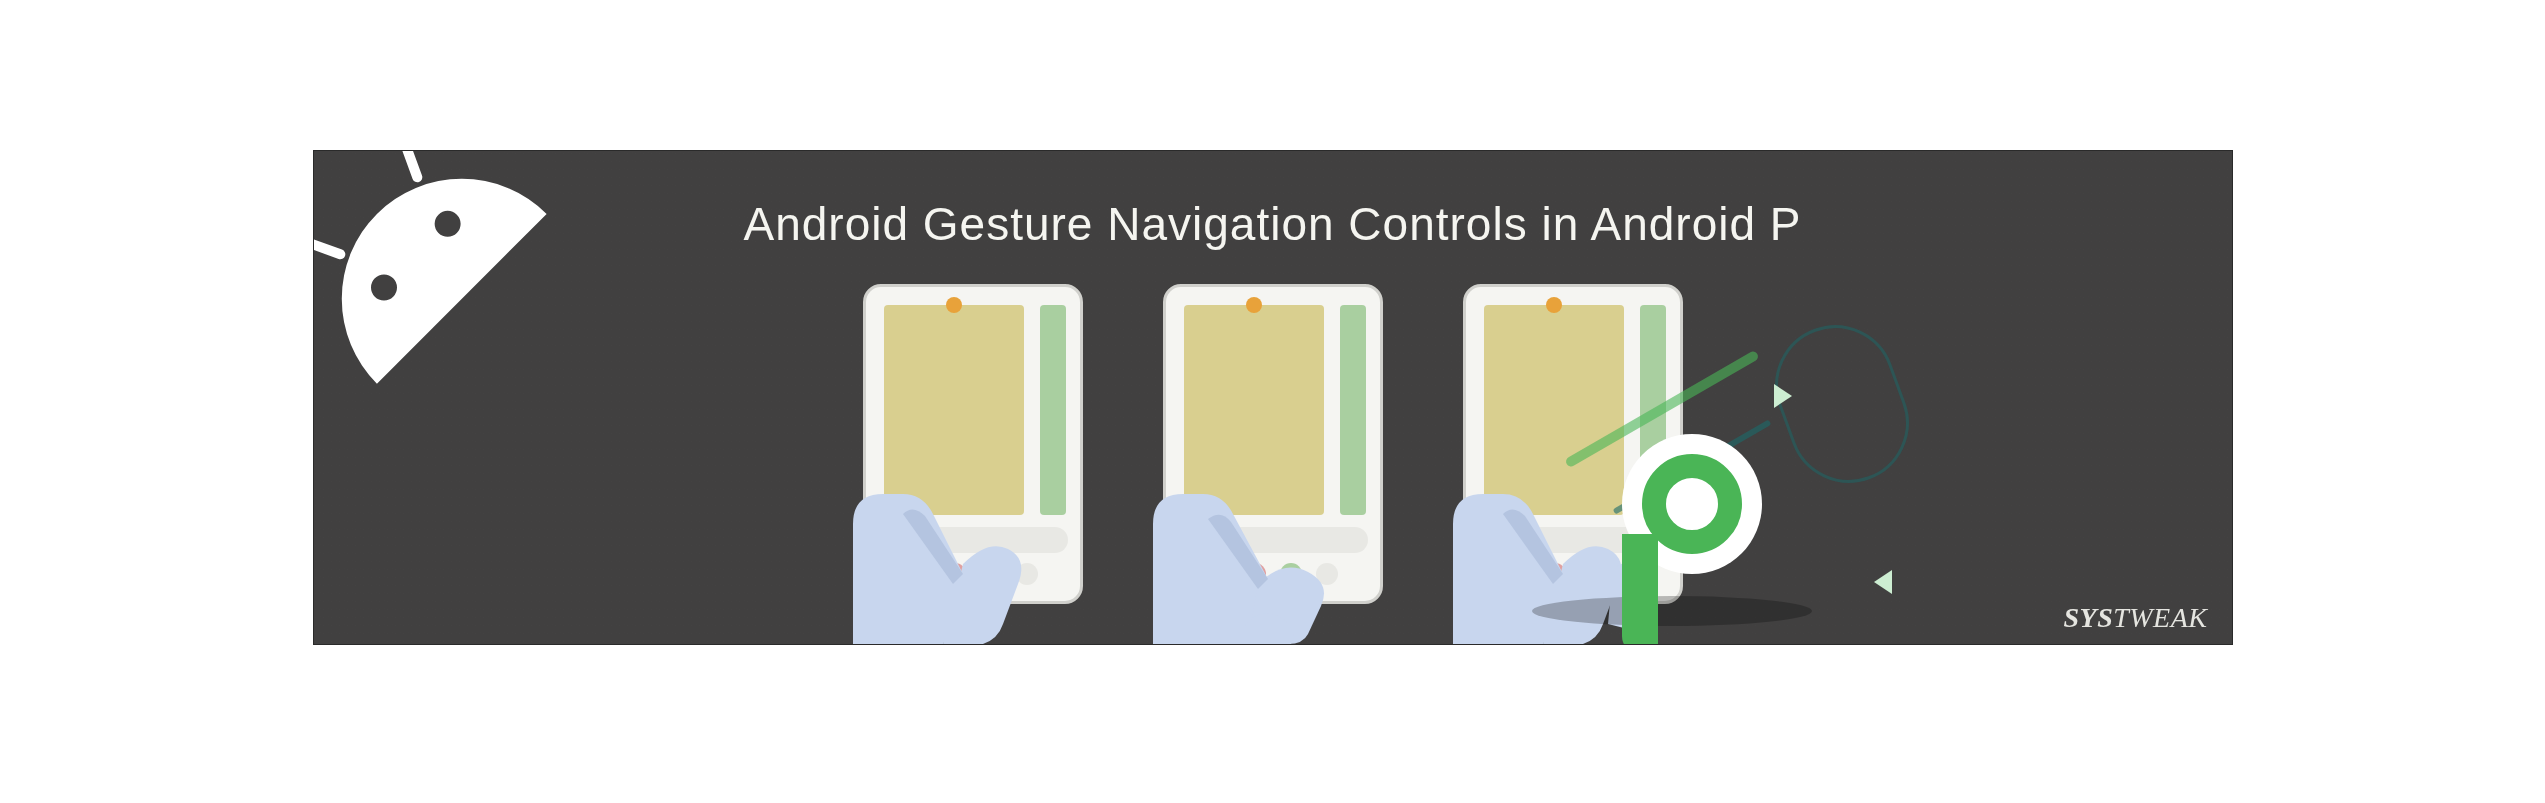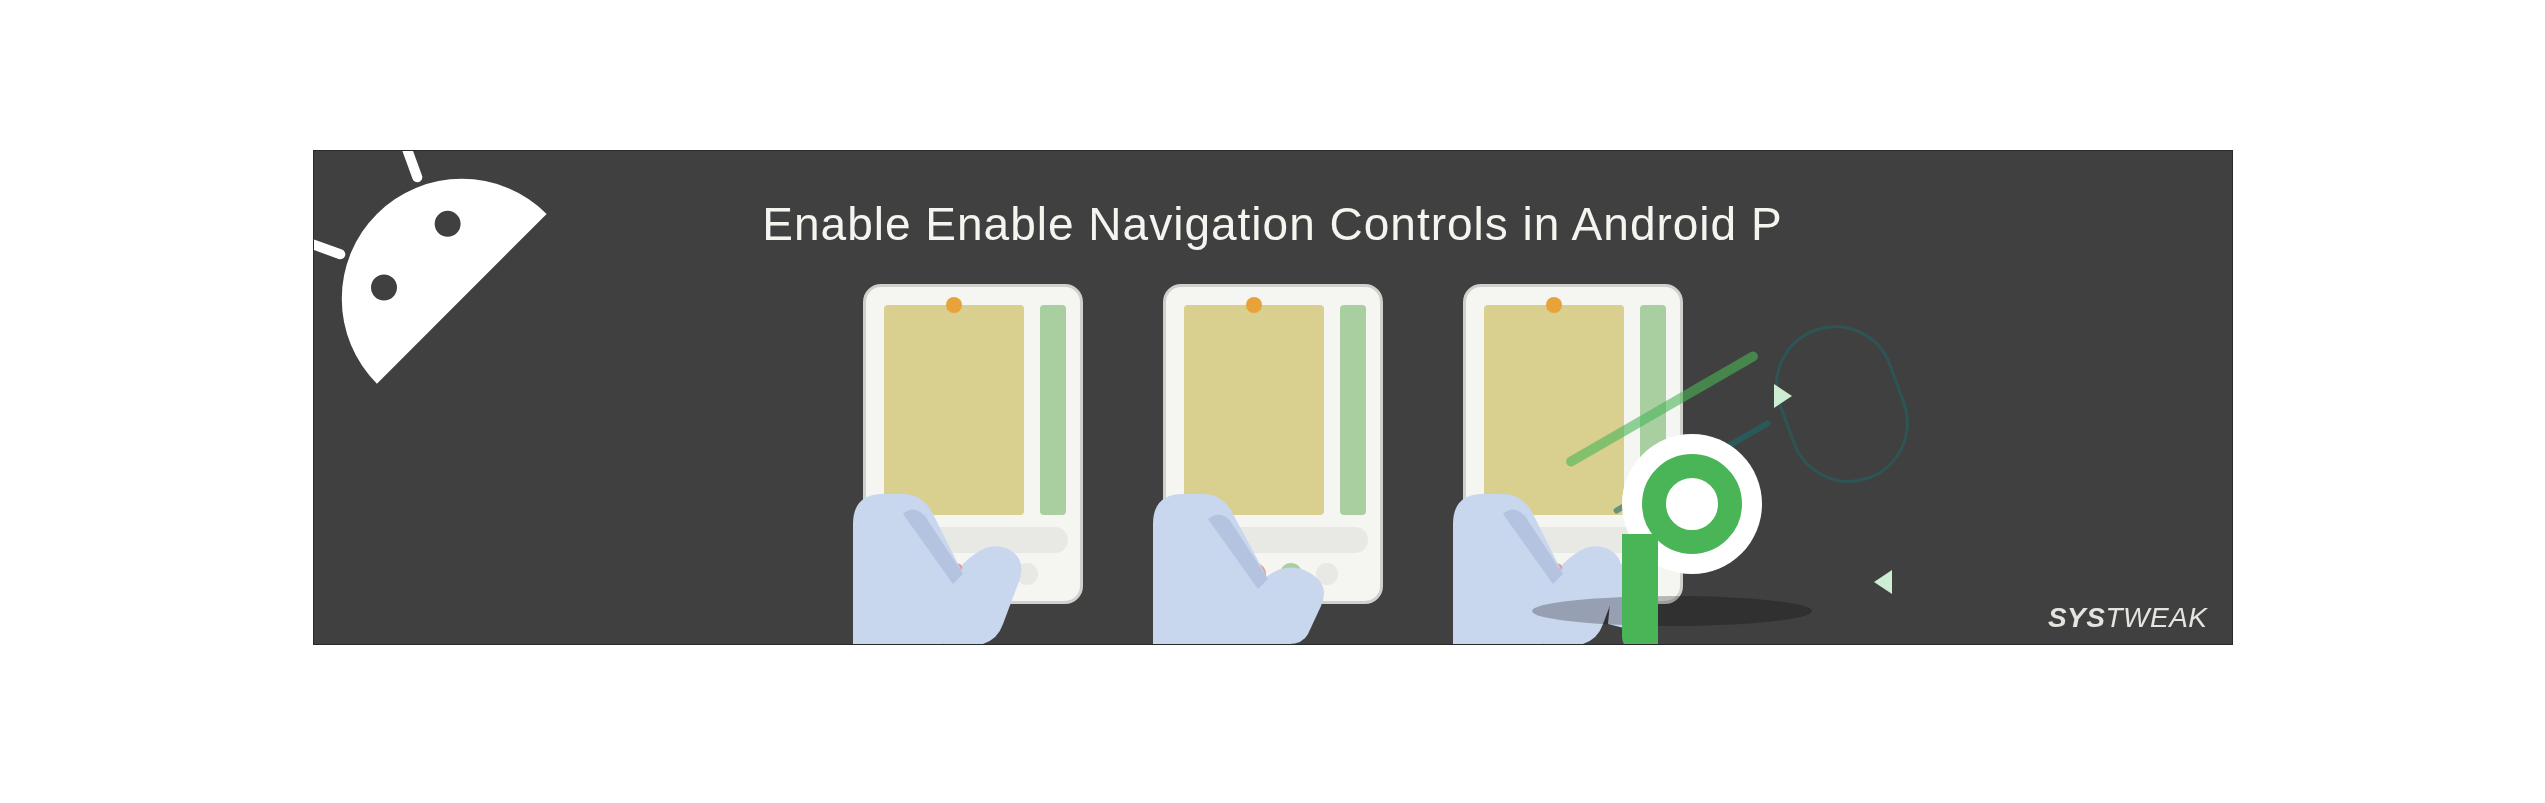--- a/index.html
+++ b/index.html
@@ -179,21 +179,21 @@
     .p-accents .t2 { bottom:30px; right:-20px; transform:rotate(180deg); }
     .shadow-oval {
       position:absolute; bottom:18px; right:420px; width:280px; height:30px;
       background:rgba(0,0,0,0.25); border-radius:50%;
     }
 
     .watermark {
       position: absolute;
       bottom: 10px;
       right: 24px;
-      font-family: Liberation Sans, sans-serif;
+      font-family: Liberation Serif, serif;
       color: #e5e5e0;
       font-size: 28px;
       font-weight: 700;
       font-style: italic;
       letter-spacing: 0.5px;
     }
     .watermark .thin { font-weight: 400; }
   </style>
 </head>
 <body>
@@ -201,21 +201,21 @@
 <div class="banner">
 
   <div class="android-head">
     <div class="antenna left"></div>
     <div class="antenna right"></div>
     <div class="dome"></div>
     <div class="eye left"></div>
     <div class="eye right"></div>
   </div>
 
-  <h1 class="title">Enable Enable Navigation Controls in Android P</h1>
+  <h1 class="title">Android Gesture Navigation Controls in Android P</h1>
 
   <div class="phones-row">
     <div class="phone-illustration">
       <div class="device">
         <div class="screen-card">
             <div class="pin"></div>
           </div>
         <div class="side-strip"></div>
         <div class="search-pill"></div>
         <div class="dots-row">

